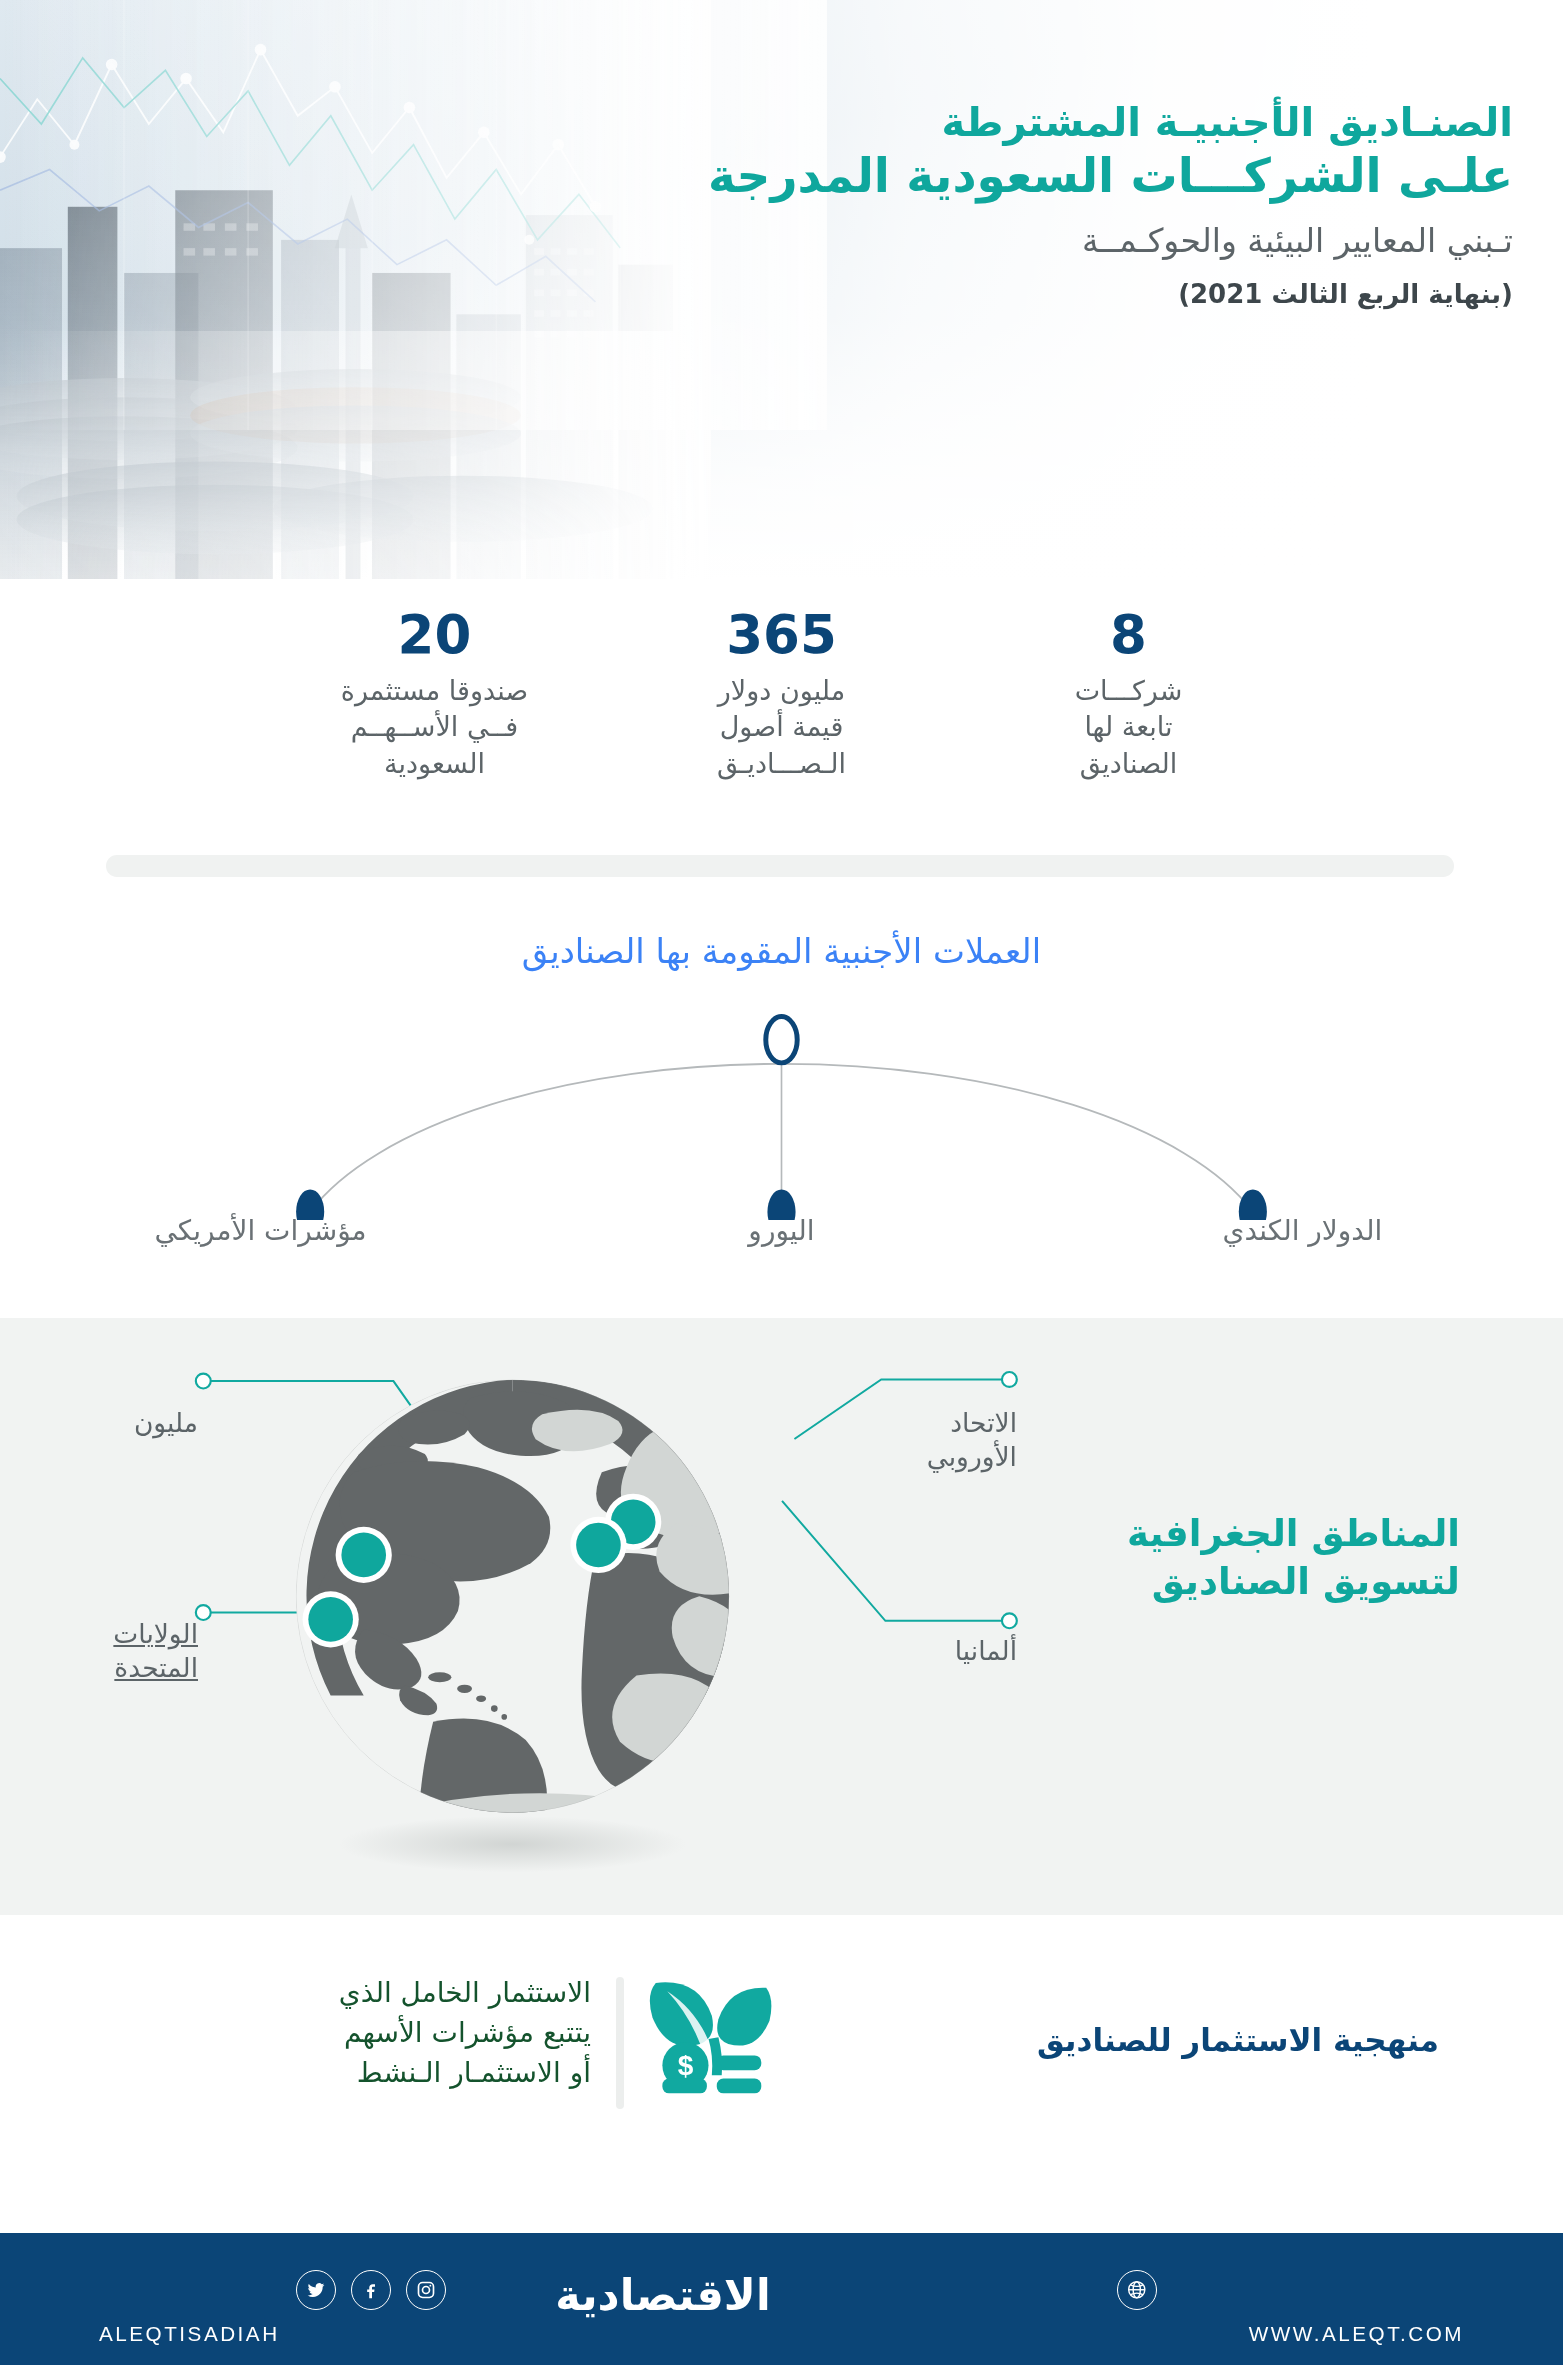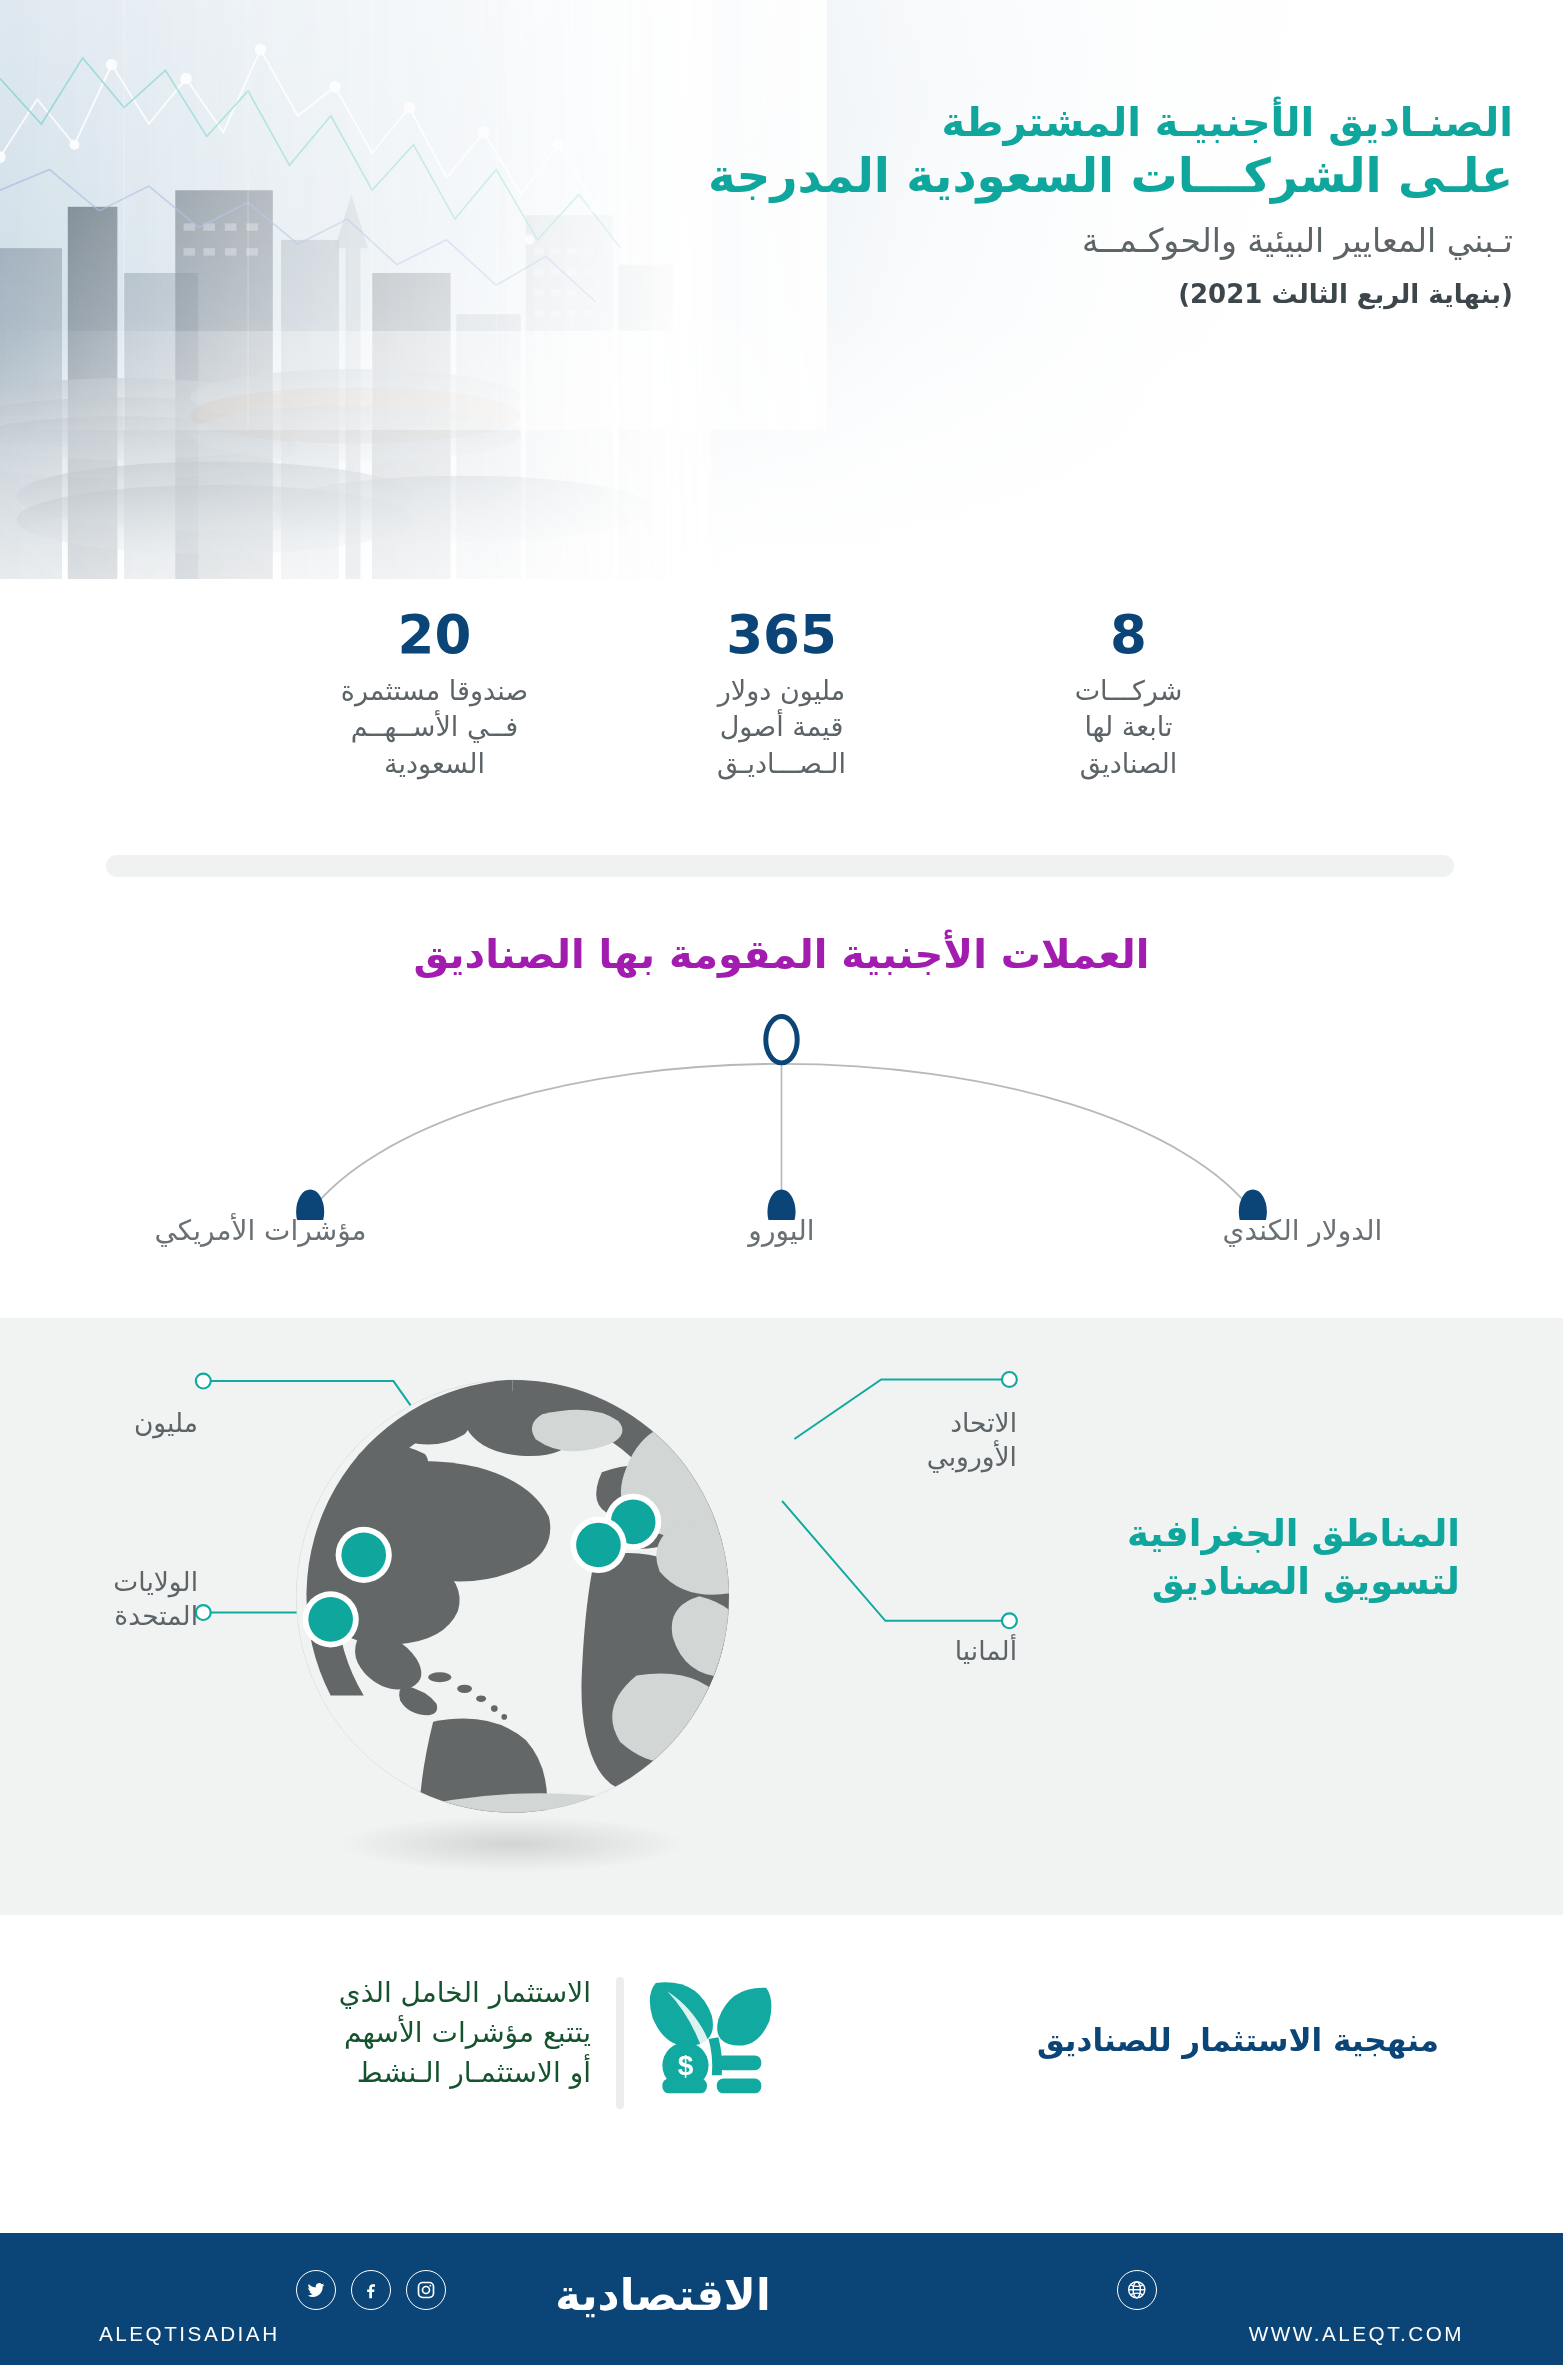--- a/index.html
+++ b/index.html
@@ -34,33 +34,33 @@
          justify-content:center;align-items:flex-start;gap:0;}
   .stat{width:347px;text-align:center;}
   .stat-num{color:#0B4577;font-weight:bold;font-size:53px;line-height:1;margin-bottom:11.6px;}
   .stat-lbl{color:#5c6468;font-size:27px;line-height:1.36;white-space:pre-line;}
 
   .divider{position:absolute;left:106px;top:855px;width:1348px;height:21.5px;
            background:#f0f2f1;border-radius:10.8px;}
 
   
   .cur-title{position:absolute;left:0;top:931px;width:1563px;text-align:center;
-             color:#a21caf;font-weight:bold;font-size:40px;}
+             color:#3b82f6;font-weight:normal;font-size:34px;}
   .arc-wrap{position:absolute;left:285px;top:1005px;width:993px;height:215px;}
   .cur-labels{position:absolute;left:0;top:1214px;width:1563px;display:flex;flex-direction:row;}
   .cur-lbl{flex:1;text-align:center;color:#6a7175;font-size:28px;}
 
   
   .geo{position:absolute;left:0;top:1318px;width:1563px;height:597px;background:#f1f3f2;}
   .globe-svg{position:absolute;left:248px;top:1348px;width:529px;height:546px;}
   .connectors{position:absolute;left:108px;top:1348px;width:976px;height:463px;}
 
   .geo-lbl{position:absolute;color:#5c6468;font-size:26.5px;line-height:1.28;white-space:pre-line;}
   .geo-lbl.canada{right:1365px;top:1406px;width:174px;text-align:right;}
-  .geo-lbl.usa{right:1365px;top:1565px;width:174px;text-align:right;}
+  .geo-lbl.usa{right:1365px;top:1617px;width:174px;text-align:right;text-decoration:underline;}
   .geo-lbl.eu{left:827px;top:1406px;width:190px;text-align:right;}
   .geo-lbl.germany{left:827px;top:1634px;width:190px;text-align:right;}
 
   .geo-title{position:absolute;left:1030px;top:1510px;width:430px;text-align:right;
              color:#0FA79D;font-weight:bold;font-size:37px;line-height:1.3;}
 
   
   .method{position:absolute;left:0;top:1960px;width:1563px;height:174px;}
   .method-title{position:absolute;right:124px;top:2022px;width:529px;text-align:right;
                 color:#0B4577;font-weight:bold;font-size:31px;}

